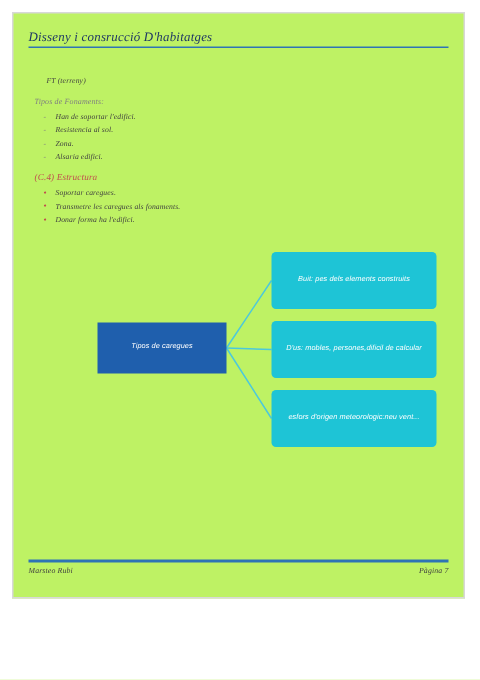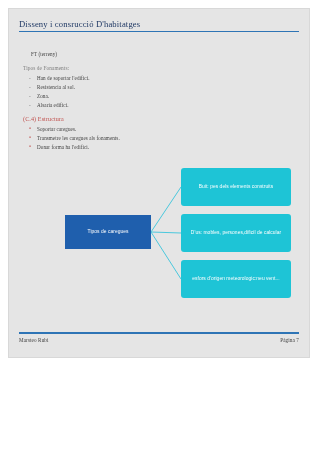--- a/index.html
+++ b/index.html
@@ -13,24 +13,25 @@
     font-family: "Liberation Serif", serif;
     overflow: hidden;
   }
 
   
   #page-sheet {
     position: absolute;
     left: 8px;
     top: 8px;
     width: 302px;
-    height: 350px;
-    background: #e5e5e5;
+    height: 391px;
+    background: #bef264;
     border: 1px solid #d8d8d8;
     box-sizing: border-box;
+    font-style: italic;
   }
 
   
   #doc-header {
     position: absolute;
     left: 10px;
     top: 10px;
     right: 10px;
   }
   #doc-title {

